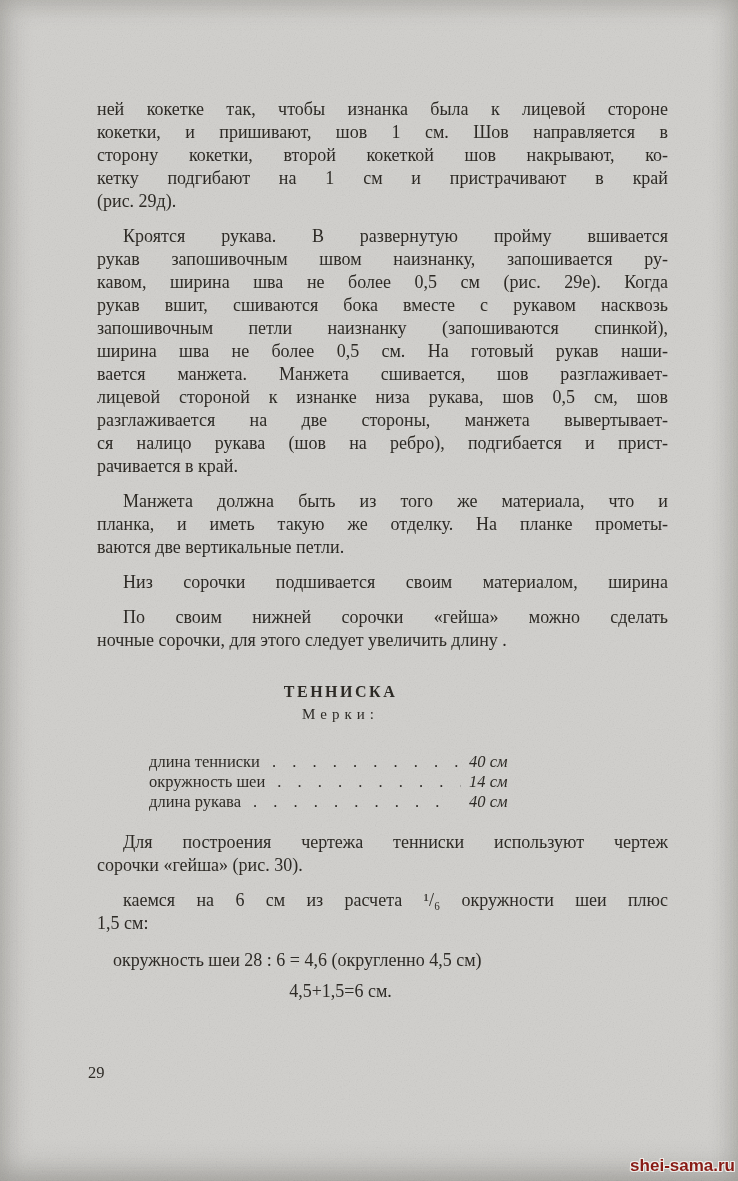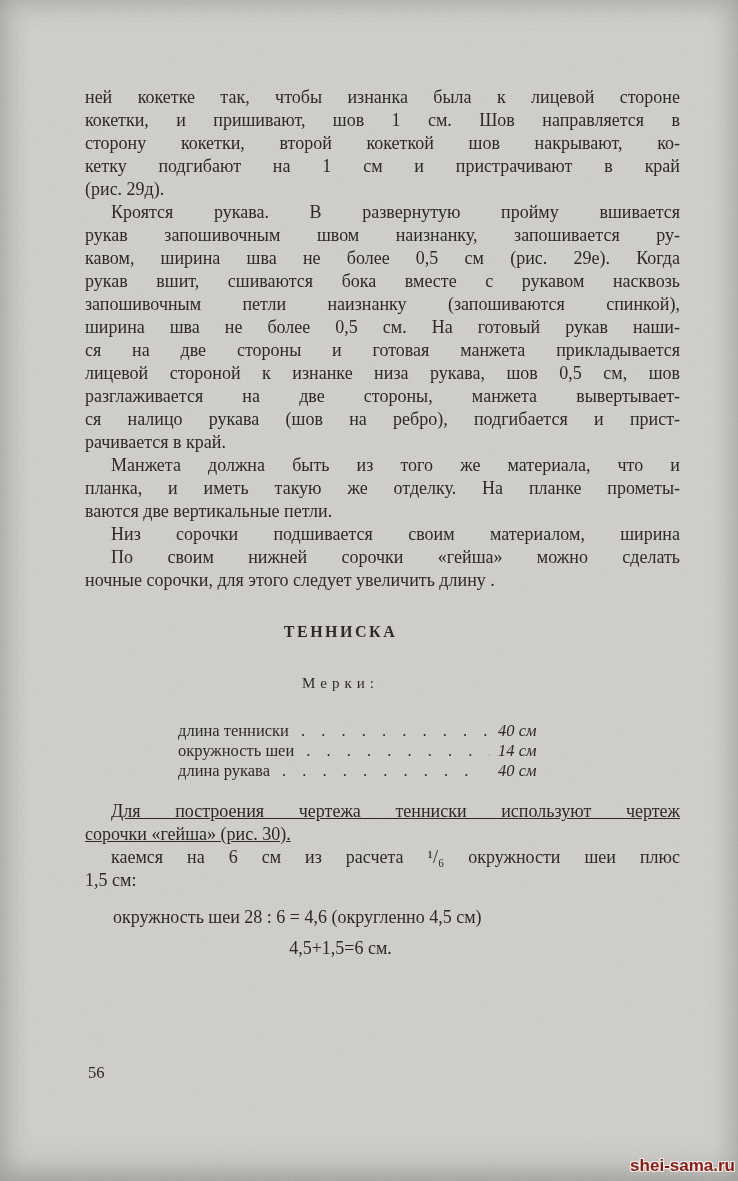--- a/index.html
+++ b/index.html
@@ -22,21 +22,21 @@
     opacity:0.16; mix-blend-mode:multiply; pointer-events:none;
   }
   .text-col {
     position: absolute;
     left: 85px;
     top: 86px;
     width: 595px;
     font-size: 18px;
     line-height: 23px;
   }
-  .para { margin:0; }
+  .para { margin:12px; }
   .tline {
     height: 23px;
     text-align: justify;
     text-align-last: justify;
     white-space: nowrap;
   }
   .tline-last { text-align-last: left; }
   .para.indent .tline:first-child { text-indent: 26px; }
   .center-wrap {
     width: 595px;
@@ -44,26 +44,25 @@
     box-sizing: border-box;
     text-align: center;
   }
   .section-title {
     margin: 28px 0 0 0;
     font-size: 16px;
     font-weight: bold;
     letter-spacing: 2.5px;
   }
   .subsection-title {
-    margin-top: 29px;
     font-size: 15px;
     letter-spacing: 5px;
   }
   .meas-list {
-    margin: 24px 0 0 93px;
+    margin: 24px 0 0 64px;
     width: 382px;
     font-size: 16.5px;
   }
   .mrow {
     display: flex;
     align-items: baseline;
     height: 20px;
   }
   .mlabel { flex: 0 0 auto; }
   .mdots {
@@ -71,21 +70,21 @@
     overflow: hidden;
     white-space: nowrap;
     margin: 0 8px 0 12px;
     letter-spacing: 6px;
   }
   .mval {
     flex: 0 0 62px;
     text-align: left;
     font-style: italic;
   }
-  .after-table { margin-top: 21px; text-decoration: underline; }
+  .after-table { margin-top: 21px; }
   .formula1 {
     margin: 14px 0 0 28px;
     height: 23px;
     font-size: 18px;
   }
   .formula2 {
     margin-top: 8px;
     height: 23px;
     font-size: 18px;
     text-align: center;
@@ -127,21 +126,21 @@
         <div class="tline tline-last">(рис. 29д).</div>
       </div>
 
     <div class="para indent">
         <div class="tline">Кроятся рукава. В развернутую пройму вшивается</div>
         <div class="tline">рукав запошивочным швом наизнанку, запошивается ру-</div>
         <div class="tline">кавом, ширина шва не более 0,5 см (рис. 29е). Когда</div>
         <div class="tline">рукав вшит, сшиваются бока вместе с рукавом насквозь</div>
         <div class="tline">запошивочным петли наизнанку (запошиваются спинкой),</div>
         <div class="tline">ширина шва не более 0,5 см. На готовый рукав наши-</div>
-        <div class="tline">ся на две стороны и готовая манжета прикладывается</div>
+        <div class="tline">вается манжета. Манжета сшивается, шов разглаживает-</div>
         <div class="tline">лицевой стороной к изнанке низа рукава, шов 0,5 см, шов</div>
         <div class="tline">разглаживается на две стороны, манжета вывертывает-</div>
         <div class="tline">ся налицо рукава (шов на ребро), подгибается и прист-</div>
         <div class="tline tline-last">рачивается в край.</div>
       </div>
 
     <div class="para indent">
         <div class="tline">Манжета должна быть из того же материала, что и</div>
         <div class="tline">планка, и иметь такую же отделку. На планке прометы-</div>
         <div class="tline tline-last">ваются две вертикальные петли.</div>
@@ -194,21 +193,21 @@
 
     <div class="formula1">окружность шеи 28 : 6 = 4,6 (округленно 4,5 см)</div>
 
     <div class="center-wrap">
       <div class="formula2">4,5+1,5=6 см.</div>
     </div>
 
 
   </div>
 
-  <div class="page-number">56</div>
+  <div class="page-number">29</div>
 
   <div class="watermark">shei-sama.ru</div>
 
   <svg class="grain" xmlns="http://www.w3.org/2000/svg">
     <filter id="paperNoise">
       <feTurbulence type="fractalNoise" baseFrequency="0.85" numOctaves="2" stitchTiles="stitch"></feTurbulence>
       <feColorMatrix type="saturate" values="0"></feColorMatrix>
     </filter>
     <rect width="100%" height="100%" filter="url(#paperNoise)"></rect>
   </svg>

